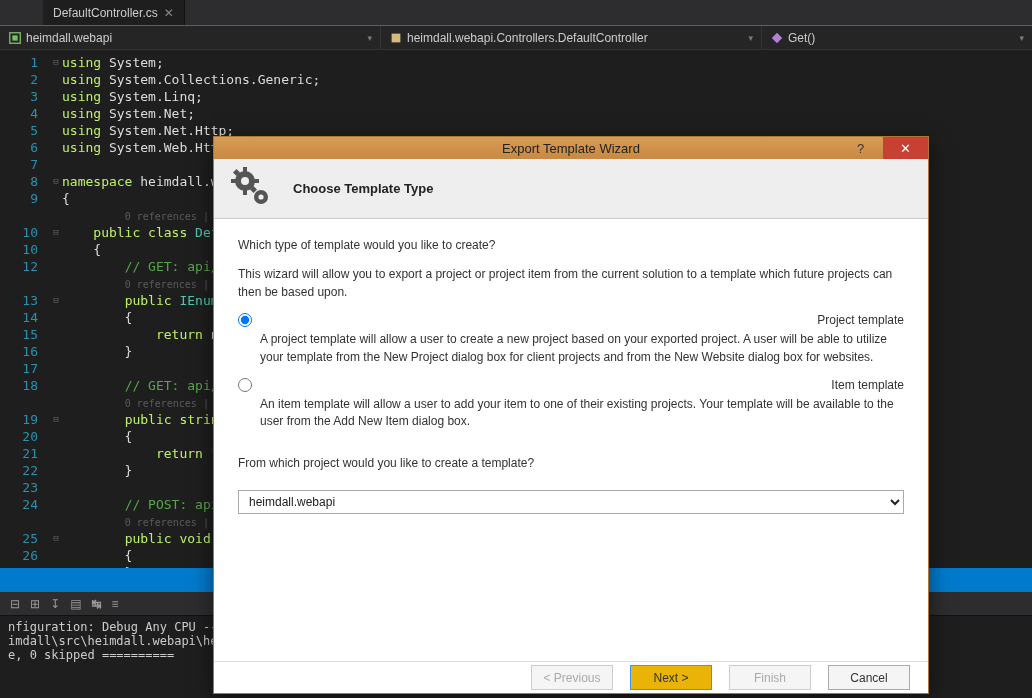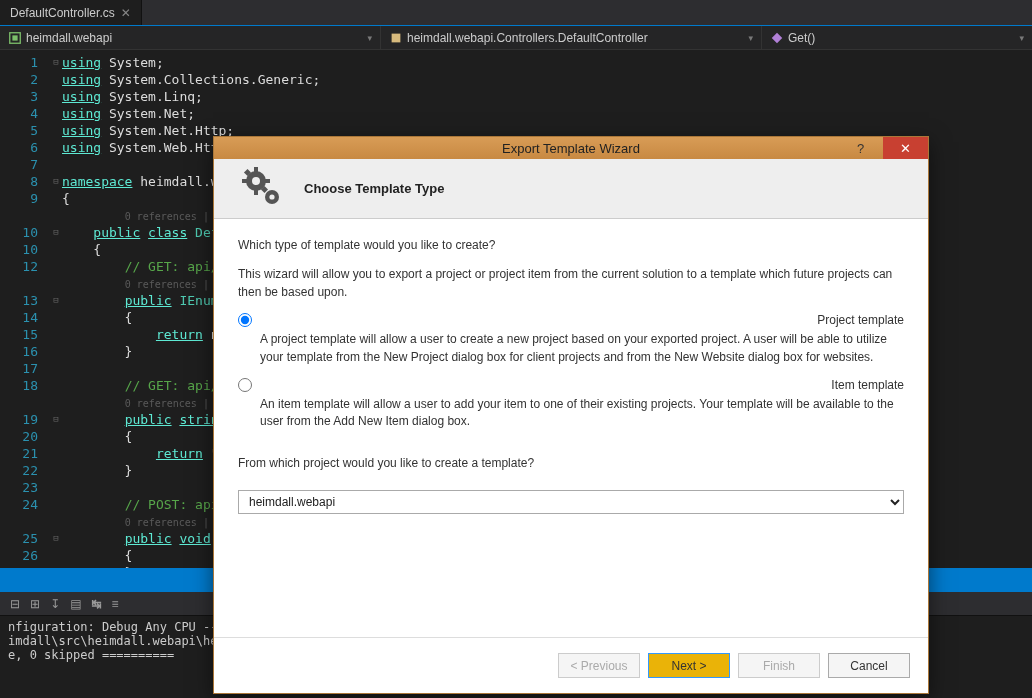--- a/index.html
+++ b/index.html
@@ -12,20 +12,21 @@
   overflow: hidden;
   position: relative;
   font-size: 13px;
 }
 .tab-bar {
   height: 26px;
   background: #2d2d30;
   display: flex;
   align-items: center;
   border-bottom: 1px solid #007acc;
+  padding-left: 43px;
 }
 .tab {
   background: #1e1e1e;
   height: 100%;
   padding: 0 10px;
   display: flex;
   align-items: center;
   gap: 6px;
   font-size: 12px;
   color: #ccc;
@@ -74,21 +75,21 @@
   padding-top: 4px;
 }
 .fold-col .f { height: 17px; display: flex; align-items: center; justify-content: center; color: #666; font-size: 9px; }
 .code {
   flex: 1;
   padding-top: 4px;
   white-space: pre;
   color: #dcdcdc;
 }
 .code .line { height: 17px; }
-.k { color: #5eead4; text-decoration: underline; }
+.k { color: #bef264; }
 .s { color: #d69d78; }
 .c { color: #57a64a; }
 .t { color: #4ec9b0; }
 .ref { color: #5a5a5a; font-size: 10px; }
 .status-bar {
   height: 24px;
   background: #007acc;
   width: 100%;
 }
 .toolbar-strip {
@@ -151,21 +152,21 @@
 }
 .tbtn.help { color: #333; }
 .tbtn.closeb { background: #c84031; color: #fff; }
 .dialog-header {
   height: 60px;
   background: #eee;
   border-bottom: 1px solid #ccc;
   display: flex;
   align-items: center;
   gap: 16px;
-  padding-left: 26px;
+  padding-left: 15px;
 }
 .dialog-header .gears {
   width: 48px; height: 48px;
   display: flex; align-items: center; justify-content: center;
 }
 .dialog-header h2 {
   font-size: 13px;
   font-weight: bold;
   color: #222;
 }
@@ -195,26 +196,26 @@
   width: 100%;
   margin-top: 6px;
   height: 24px;
   border: 1px solid #aaa;
   font-size: 12px;
   padding: 2px 6px;
   background: #fff;
   color: #222;
 }
 .dialog-footer {
-  height: 56px;
+  height: 32px;
   border-top: 1px solid #ddd;
   display: flex;
   justify-content: flex-end;
   align-items: center;
-  gap: 8px;
+  gap: 17px;
   padding-right: 18px;
 }
 .dialog-footer button {
   min-width: 82px;
   height: 25px;
   font-size: 12px;
   background: #f5f5f5;
   border: 1px solid #aaa;
   color: #333;
 }

